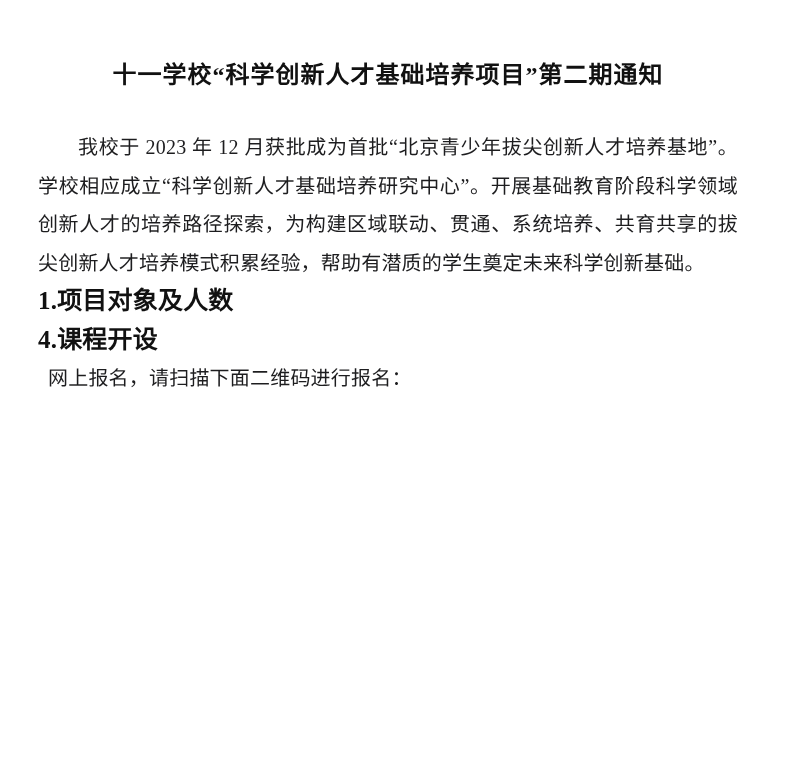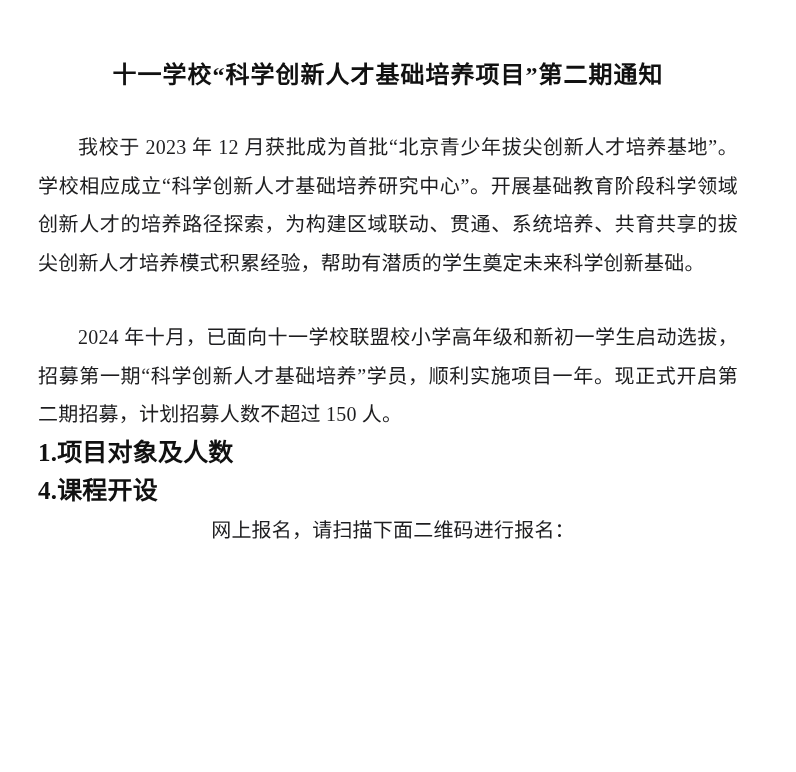--- a/index.html
+++ b/index.html
@@ -42,33 +42,32 @@
   .heading {
     font-size: 25px;
     font-weight: bold;
     line-height: 38.5px;
     letter-spacing: 0.2px;
     color: #111111;
     margin: 0;
   }
   .signup {
     padding-left: 10px;
-    text-align: center;
+    text-align: left;
   }
 </style>
 </head>
 <body>
 
 <div class="page">
 
   <h1 class="title">十一学校“科学创新人才基础培养项目”第二期通知</h1>
 
   <p class="para indent">我校于 2023 年 12 月获批成为首批“北京青少年拔尖创新人才培养基地”。学校相应成立“科学创新人才基础培养研究中心”。开展基础教育阶段科学领域创新人才的培养路径探索，为构建区域联动、贯通、系统培养、共育共享的拔尖创新人才培养模式积累经验，帮助有潜质的学生奠定未来科学创新基础。</p>
 
-  <p class="para indent">2024 年十月，已面向十一学校联盟校小学高年级和新初一学生启动选拔，招募第一期“科学创新人才基础培养”学员，顺利实施项目一年。现正式开启第二期招募，计划招募人数不超过 150 人。</p>
 
   <h2 class="heading">1.项目对象及人数</h2>
 
 
   <h2 class="heading">4.课程开设</h2>
 
 
 
   <p class="para signup">网上报名，请扫描下面二维码进行报名：</p>
 

